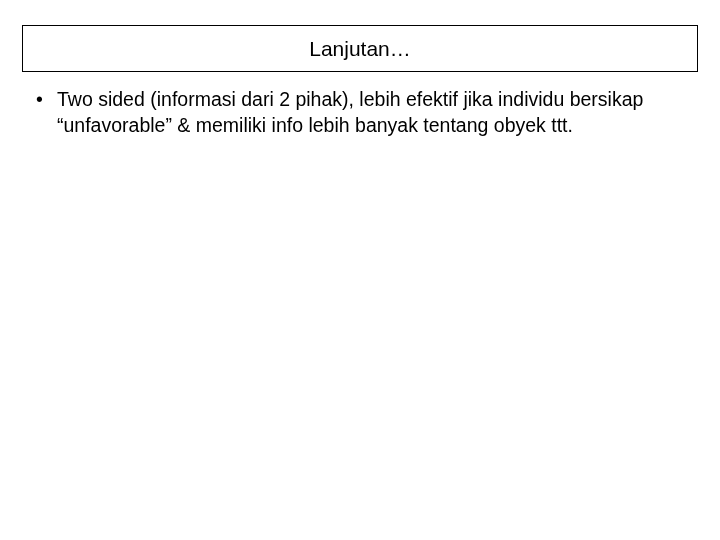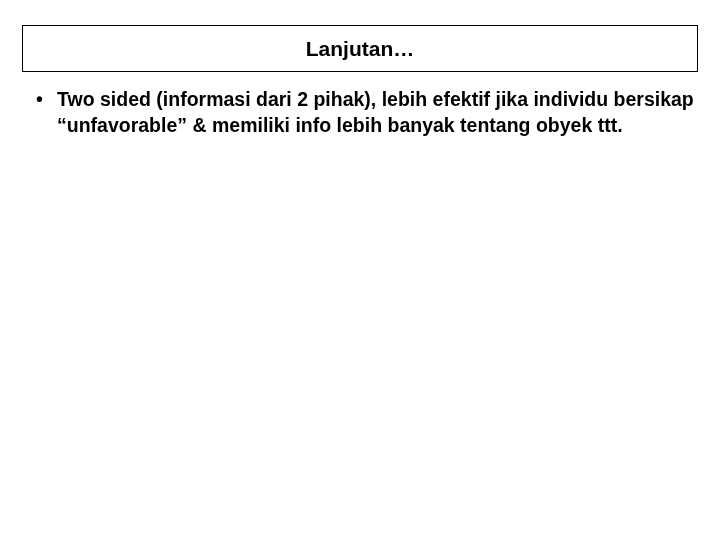--- a/index.html
+++ b/index.html
@@ -13,21 +13,20 @@
     font-family: "Liberation Sans", sans-serif;
     color: #000000;
     overflow: hidden;
   }
   .slide {
     position: relative;
     width: 720px;
     height: 540px;
     background: #ffffff;
     box-sizing: border-box;
-    font-weight: bold;
   }
   .title-box {
     position: absolute;
     left: 22px;
     top: 25px;
     width: 676px;
     height: 47px;
     border: 1px solid #000000;
     box-sizing: border-box;
     display: flex;

